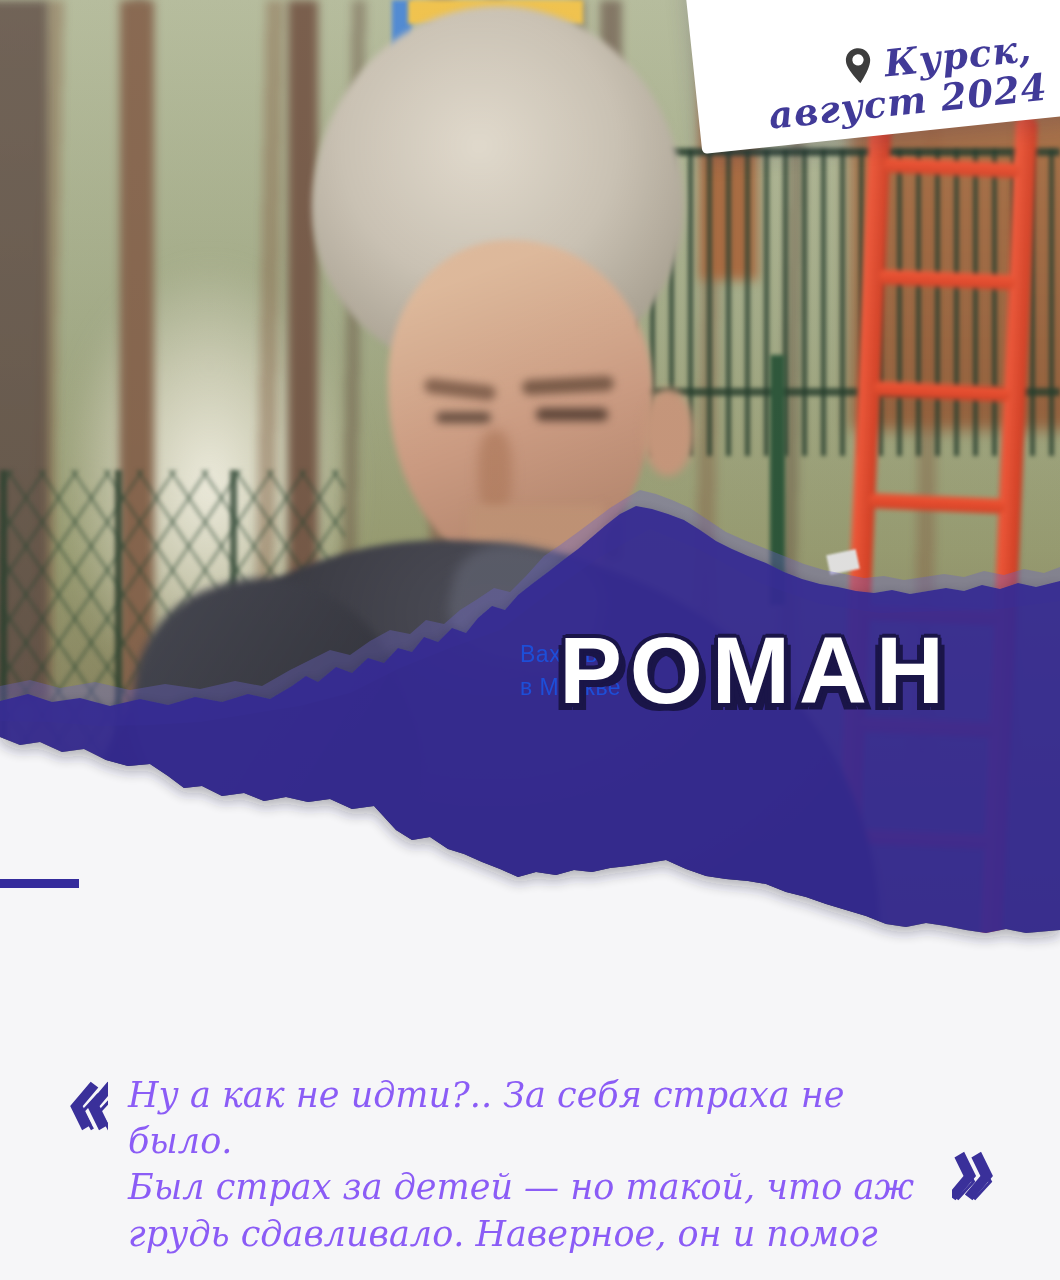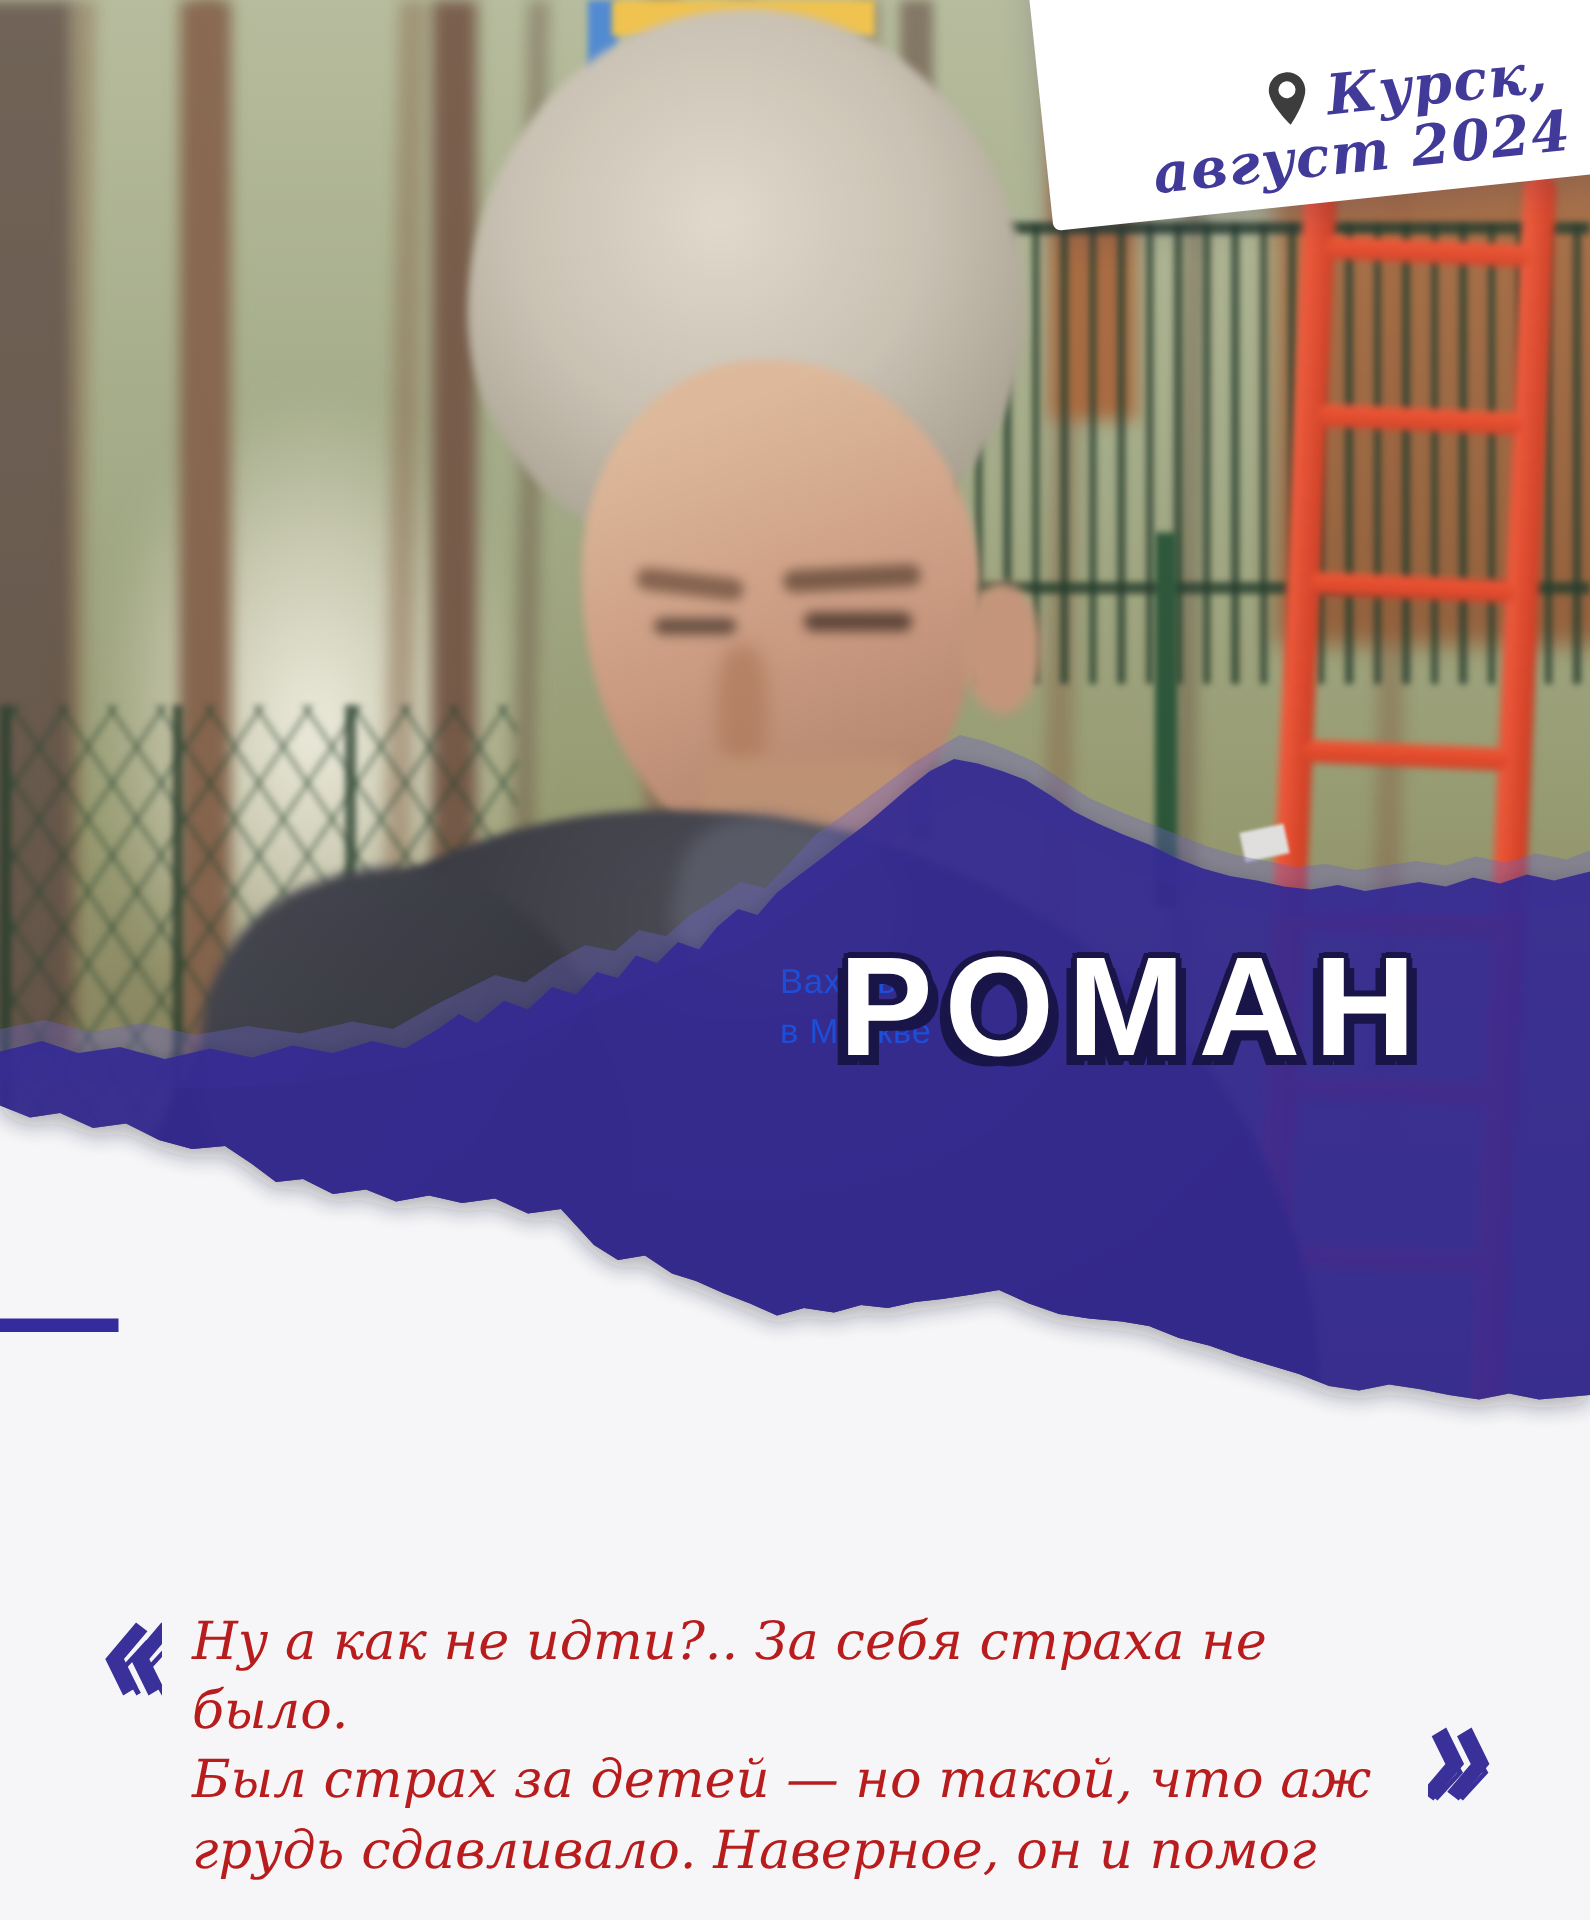--- a/index.html
+++ b/index.html
@@ -87,21 +87,21 @@
       4px 0 0 #1a1548, -4px 0 0 #1a1548, 0 4px 0 #1a1548, 0 -4px 0 #1a1548,
       3px 3px 0 #1a1548, -3px 3px 0 #1a1548, 3px -3px 0 #1a1548, -3px -3px 0 #1a1548,
       -7px 7px 0 #1a1548, 7px 7px 0 #1a1548; }
 
   
   .accent-bar { position:absolute; left:0; top:879px; width:79px; height:9px; background:#342b9c; z-index:3; }
   .summary { position:absolute; left:62px; top:894px; width:800px; z-index:3;
     font-size:31px; line-height:1.26; color:#3c3c42; white-space:pre-line; letter-spacing:.3px; }
   .quote-text { position:absolute; left:128px; top:1072px; width:830px; z-index:3;
     font-family:"DejaVu Serif", serif; font-style:italic; font-size:35px; line-height:1.32;
-    color:#b91c1c; white-space:pre-line; }
+    color:#8b5cf6; white-space:pre-line; }
   .qmark { position:absolute; z-index:3; }
   .qmark.open { left:56px; top:1076px; }
   .qmark.close { left:952px; top:1146px; }
 </style>
 </head>
 <body>
 
 <div class="canvas">
 
   <div class="photo">

